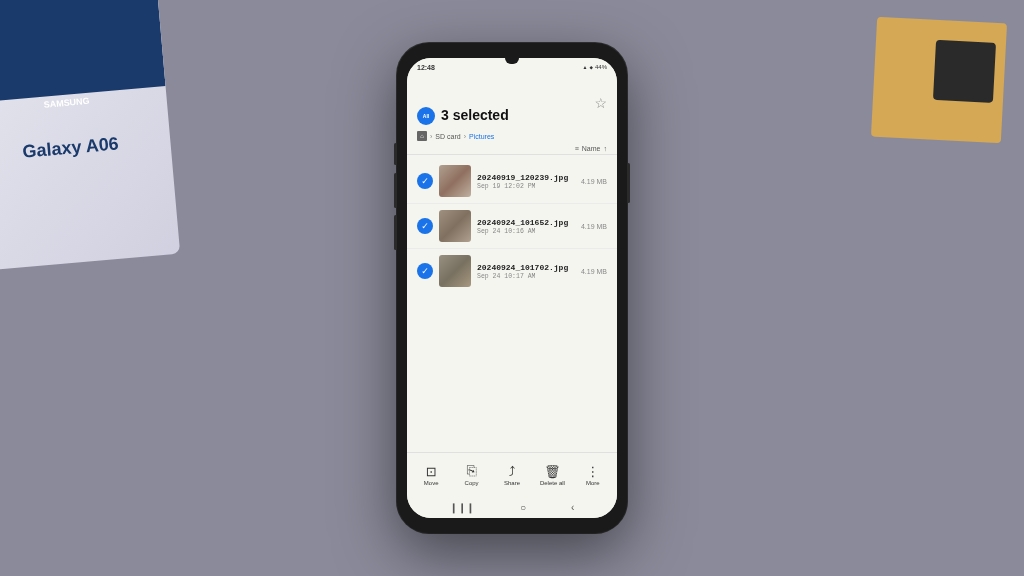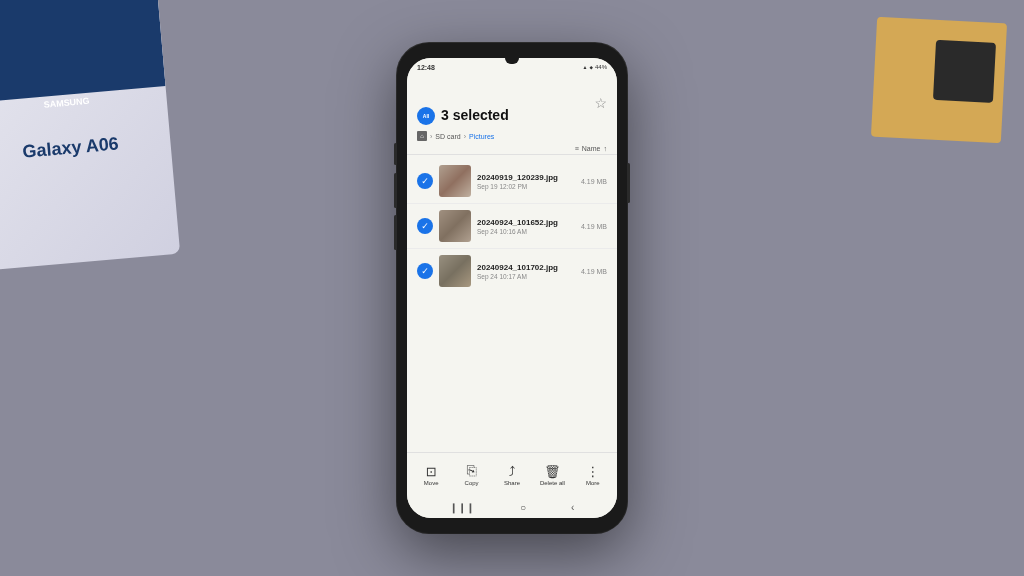--- a/index.html
+++ b/index.html
@@ -261,20 +261,21 @@
       position: relative;
     }
     .file-thumb-inner {
       width: 100%;
       height: 100%;
       background: linear-gradient(135deg, #b0a090 0%, #907060 50%, #c0b0a0 100%);
     }
     .file-info {
       flex: 1;
       min-width: 0;
+      font-family: Liberation Mono, monospace;
     }
     .file-name {
       font-size: 8px;
       font-weight: 600;
       color: #222;
       white-space: nowrap;
       overflow: hidden;
       text-overflow: ellipsis;
     }
     .file-meta {

